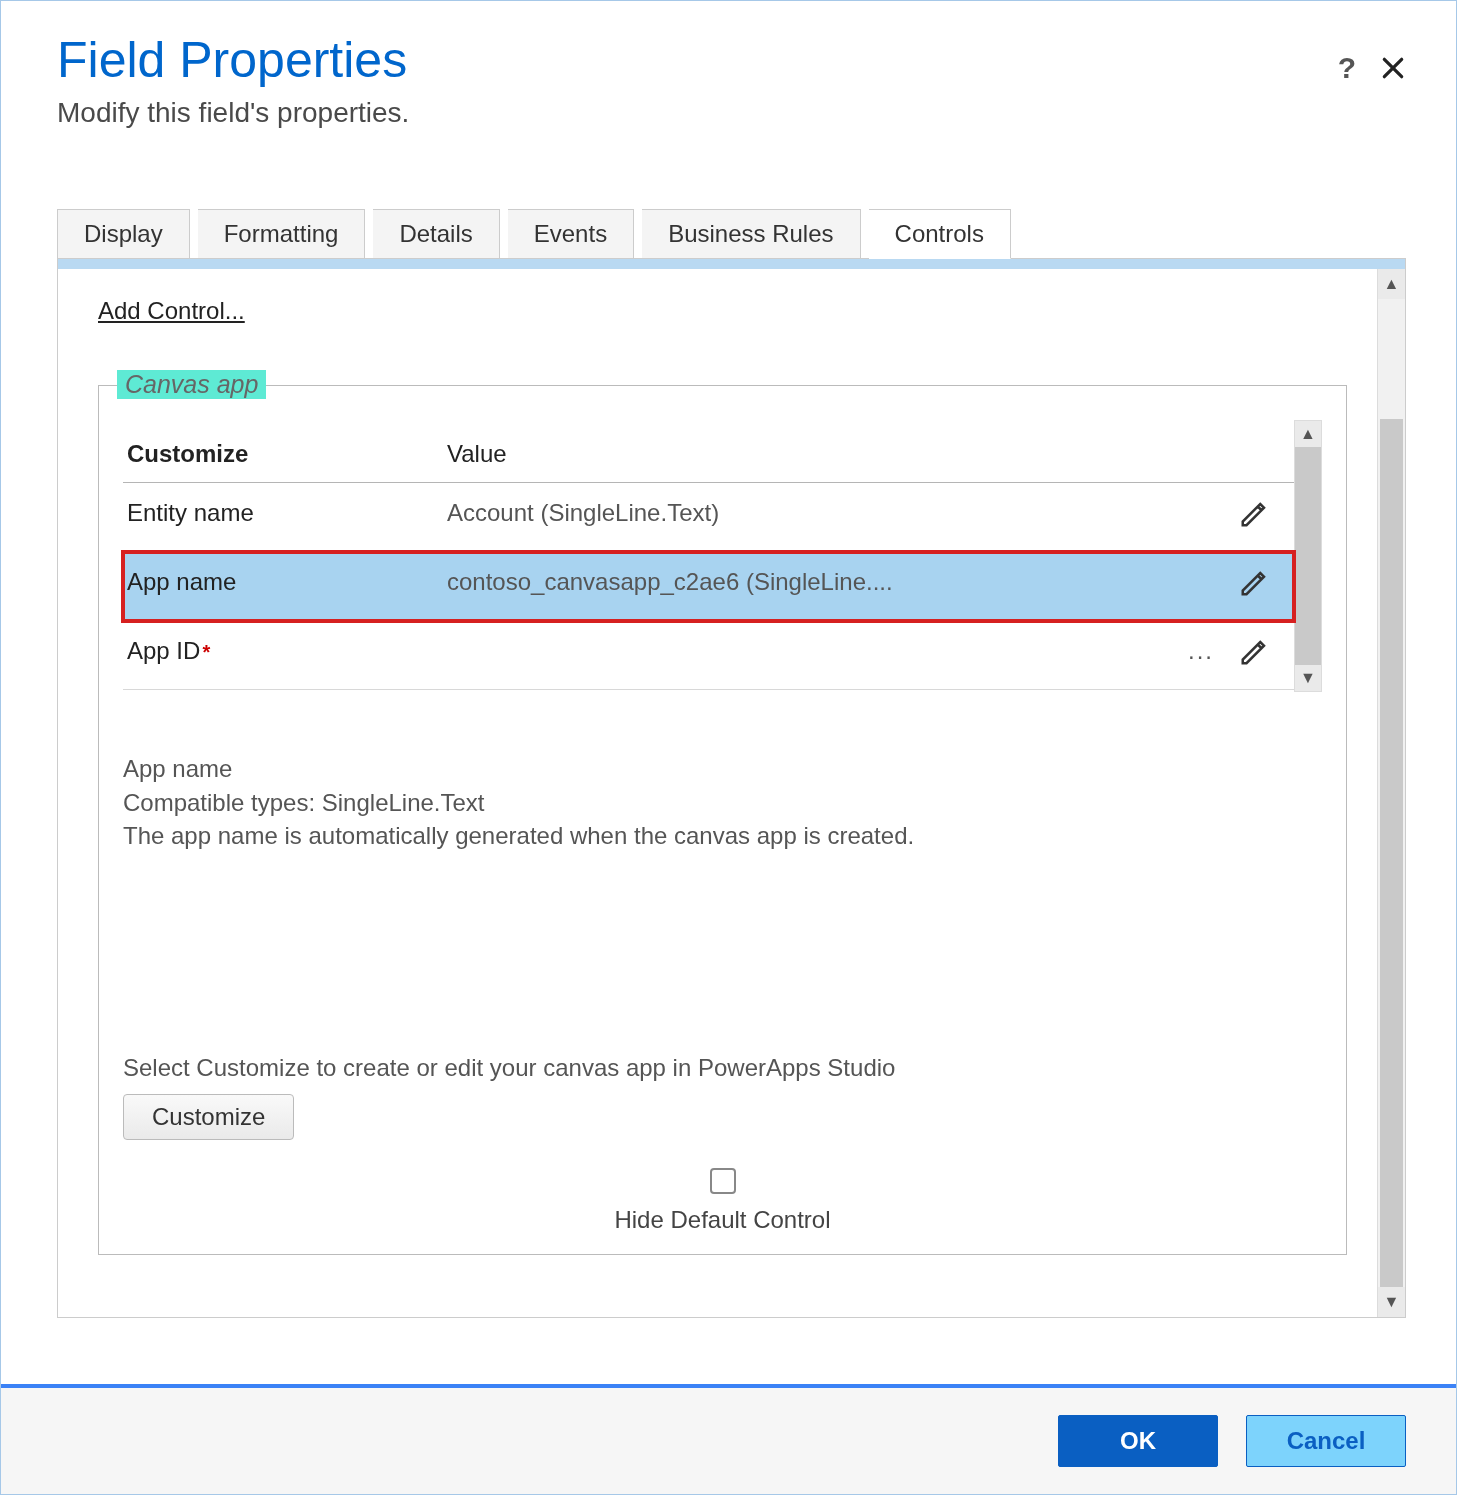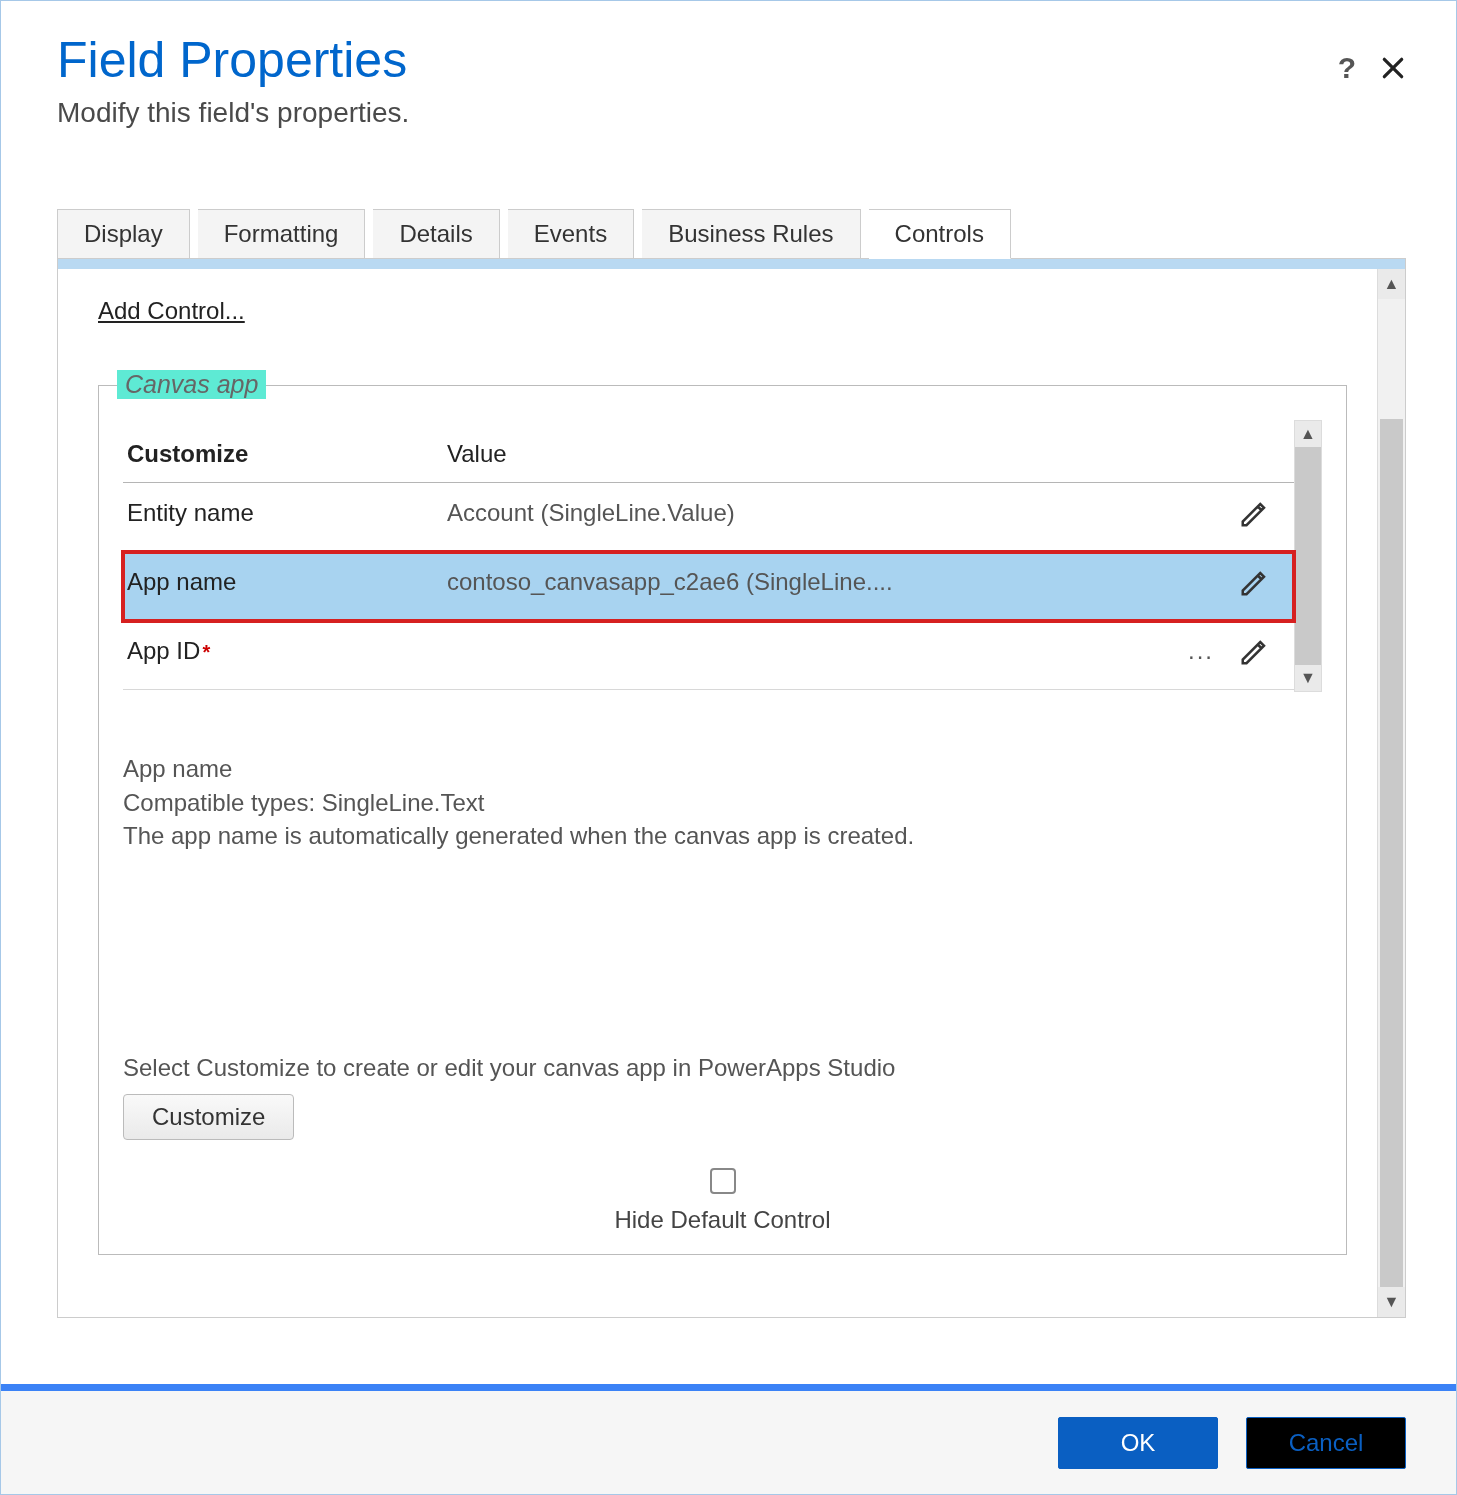--- a/index.html
+++ b/index.html
@@ -265,44 +265,45 @@
     right: 2px;
     background: #c9c9c9;
   }
   .footer {
     position: absolute;
     bottom: 0;
     left: 0;
     right: 0;
     height: 110px;
     background: #f6f6f6;
-    border-top: 7px solid #3b82f6;
+    border-top: 4px solid #3b82f6;
     display: flex;
     justify-content: flex-end;
     align-items: center;
     gap: 28px;
     padding-right: 50px;
+    font-weight: bold;
   }
   .btn {
     min-width: 160px;
     height: 52px;
     font-size: 24px;
     border-radius: 2px;
     cursor: pointer;
     display: flex;
     align-items: center;
     justify-content: center;
   }
   .btn-primary {
     background: #0a5fc2;
     color: #fff;
     border: 1px solid #0a5fc2;
   }
   .btn-secondary {
-    background: #000000;
+    background: #7dd3fc;
     color: #0a5fc2;
     border: 1px solid #0a5fc2;
   }
 </style>
 </head>
 <body>
 
 <div class="dialog">
 
   <div class="header">
@@ -341,21 +342,21 @@
               <div class="prop-table-wrap">
                 <div class="prop-table">
                   <div class="pt-header">
                     <div class="pt-col-prop">Customize</div>
                     <div class="pt-col-val">Value</div>
                     <div class="pt-col-act"></div>
                   </div>
 
                   <div class="pt-row">
                     <div class="pt-prop">Entity name</div>
-                    <div class="pt-val">Account (SingleLine.Value)</div>
+                    <div class="pt-val">Account (SingleLine.Text)</div>
                     <div class="pt-act">
                       <span class="pencil">
                         <svg width="30" height="30" viewBox="0 0 24 24">
                             <path d="M3 21 L6 21 L20 7 L17 4 L3 18 Z M15 6 L18 9" fill="none" stroke="#333" stroke-width="2"></path>
                           </svg>
                       </span>
                     </div>
                   </div>
 
                   <div class="pt-row selected highlighted">

